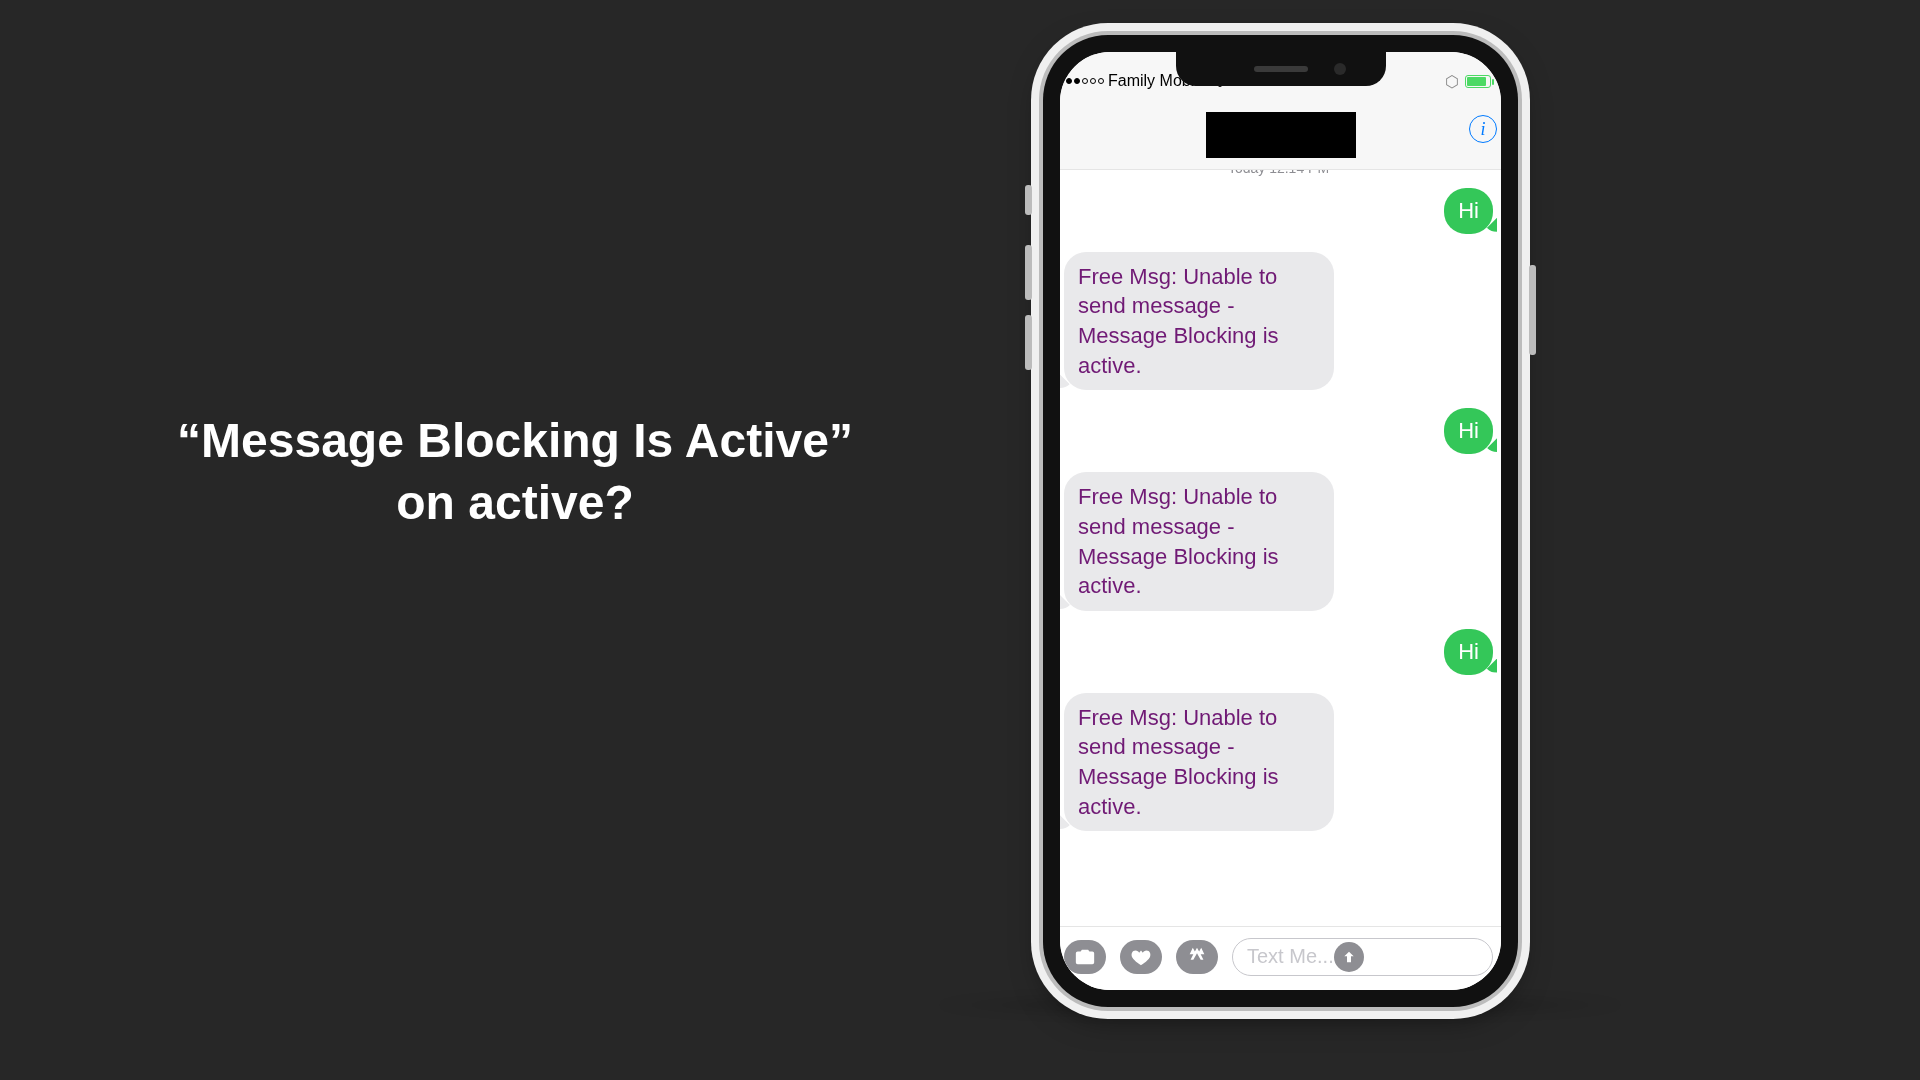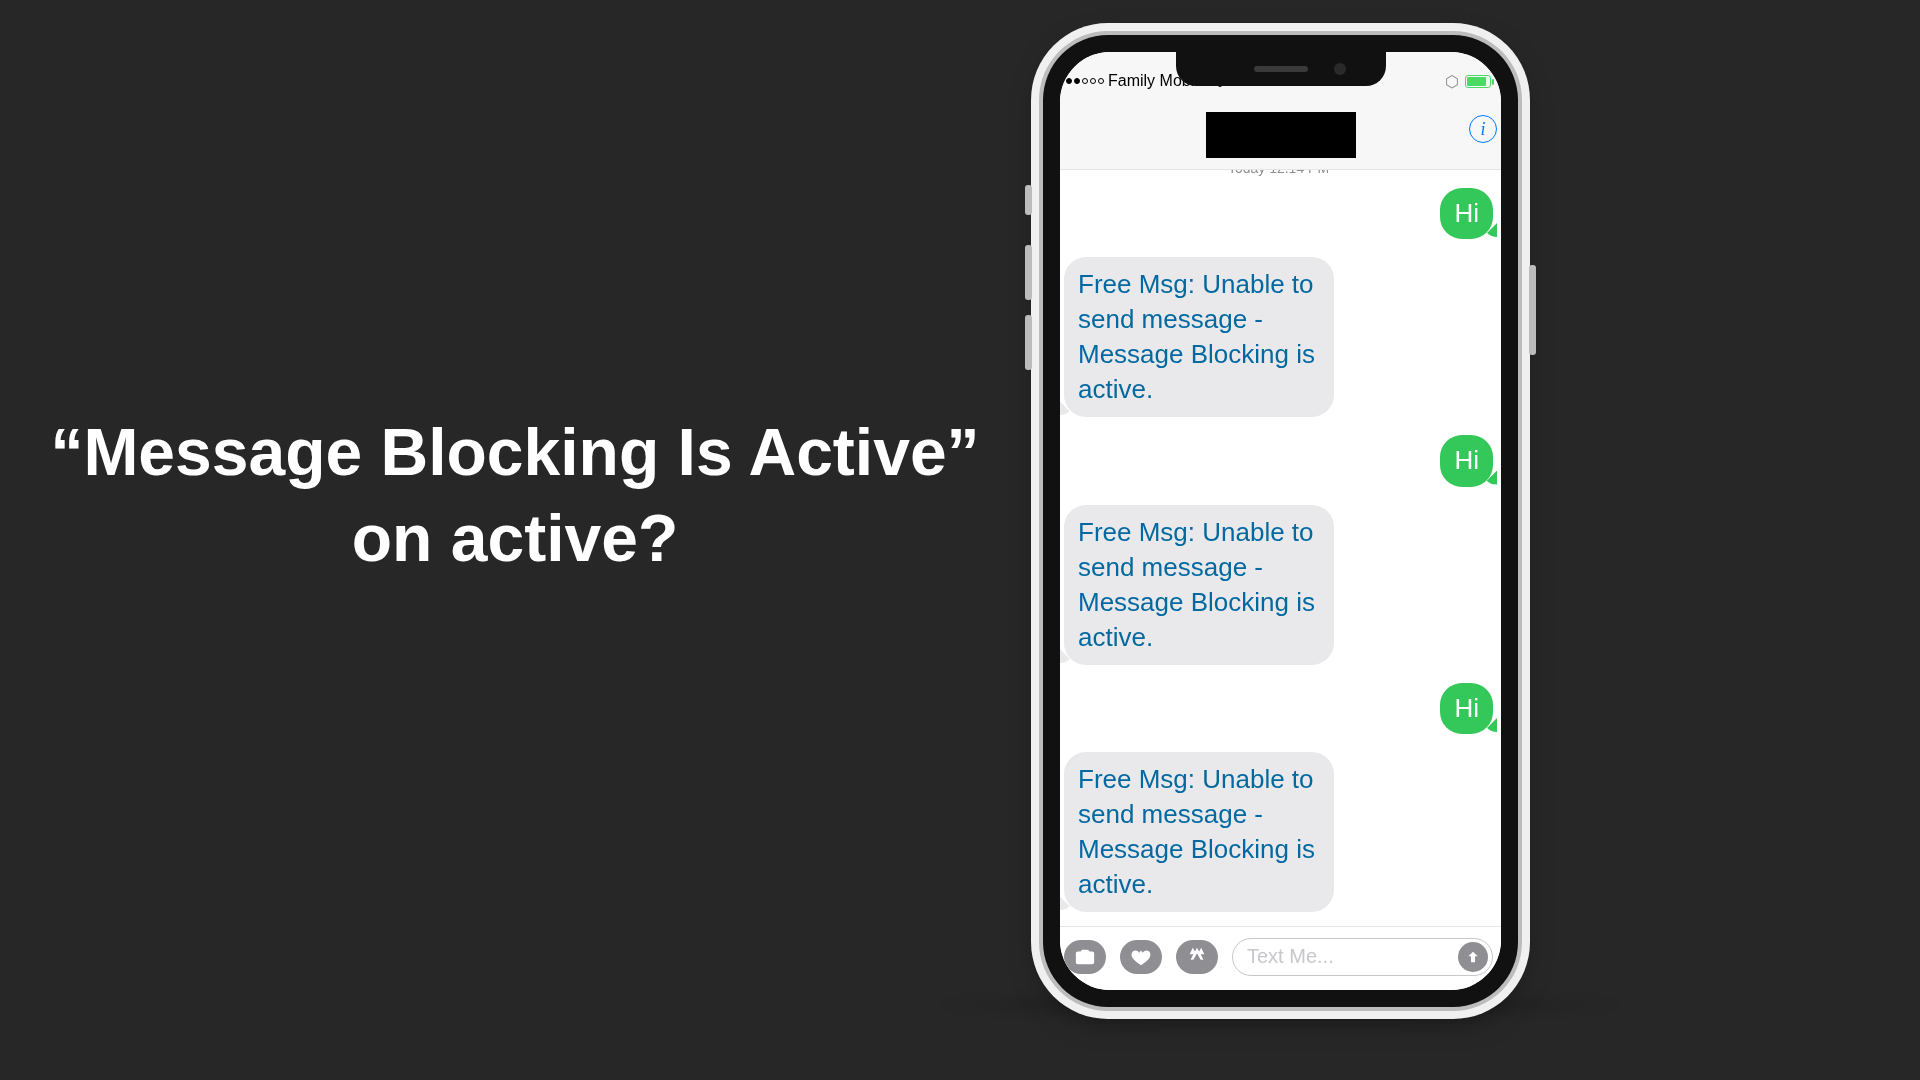--- a/index.html
+++ b/index.html
@@ -11,21 +11,21 @@
     position: relative;
     overflow: hidden;
   }
   .headline {
     position: absolute;
     left: 35px;
     top: 410px;
     width: 960px;
     color: #fff;
     font-weight: 800;
-    font-size: 66px;
+    font-size: 48px;
     line-height: 1.3;
     text-align: center;
   }
   .phone-shadow {
     position: absolute;
     left: 930px;
     top: 990px;
     width: 700px;
     height: 30px;
     background: radial-gradient(ellipse at center, rgba(0,0,0,0.35), rgba(0,0,0,0) 70%);
@@ -104,41 +104,41 @@
     overflow: hidden;
   }
   .timestamp { text-align:center; color:#8e8e93; font-size:14px; margin-top:-10px; margin-bottom:12px;}
   .bubble-row { display:flex; margin-bottom: 18px; }
   .bubble-row.out { justify-content: flex-end; }
   .bubble-row.in { justify-content: flex-start; }
   .bubble {
     max-width: 270px;
     padding: 10px 14px;
     border-radius: 22px;
-    font-size: 26px;
+    font-size: 22px;
     line-height: 1.35;
     position: relative;
   }
   .bubble.out { background:#34c759; color:#fff; padding:8px 14px; }
   .bubble.out::after{ content:""; position:absolute; right:-4px; bottom:2px; width:14px; height:14px; background:#34c759; border-bottom-left-radius:14px; clip-path: polygon(0 100%, 100% 100%, 100% 0);}
-  .bubble.in { background:#e9e9eb; color:#0369a1; border-radius: 22px;}
+  .bubble.in { background:#e9e9eb; color:#701a75; border-radius: 22px;}
   .bubble.in::before{ content:""; position:absolute; left:-4px; bottom:2px; width:14px; height:14px; background:#e9e9eb; border-bottom-right-radius:14px; clip-path: polygon(0 0, 0 100%, 100% 100%);}
   .compose {
     position:absolute; left:0; right:0; bottom:0; height:64px;
     background:#fff; border-top:1px solid #e5e5e5;
     display:flex; align-items:center; gap:14px; padding:0 8px 4px 4px;
   }
   .app-btn {
     width:42px; height:34px; background:#8e8e93; border-radius:17px;
     display:flex; align-items:center; justify-content:center; color:#fff;
   }
   .app-btn svg { width:22px; height:22px; fill:#fff; }
   .compose-field {
     flex:1; height:38px; border:1px solid #c7c7cc; border-radius:19px;
-    display:flex; align-items:center; justify-content:space-between;
+    display:flex; align-items:center; 
     padding:0 4px 0 14px; color:#c7c7cc; font-size:20px;
   }
   .send-btn { width:30px; height:30px; background:#8e8e93; border-radius:50%; display:flex; align-items:center; justify-content:center; color:#fff;}
   .send-btn svg{ width:16px; height:16px; fill:#fff;}
 </style>
 </head>
 <body>
 
 <div class="headline">
   <span>“Message Blocking Is Active”</span><br>

